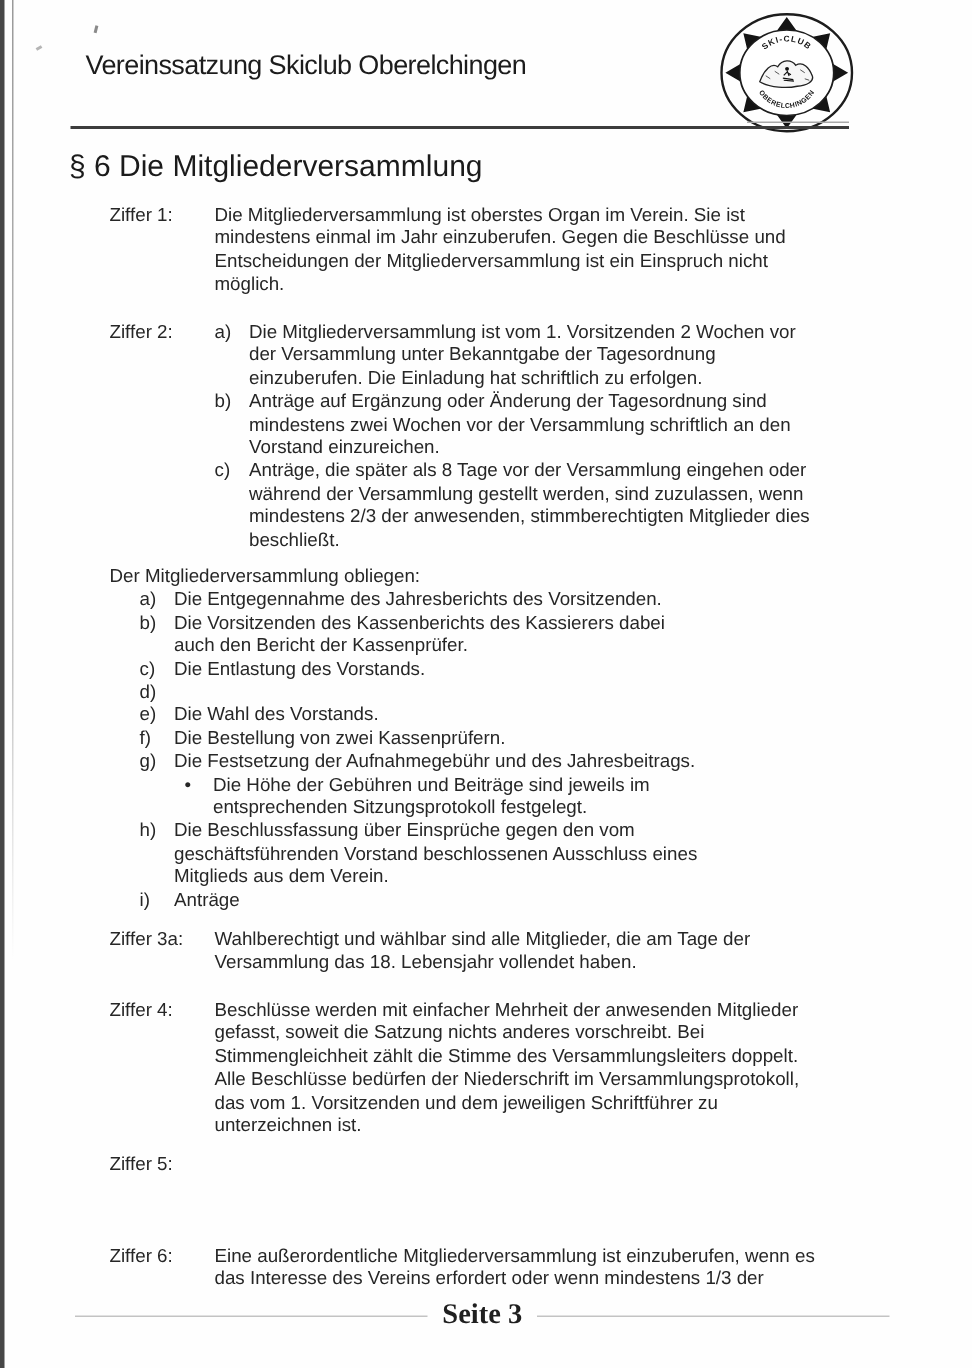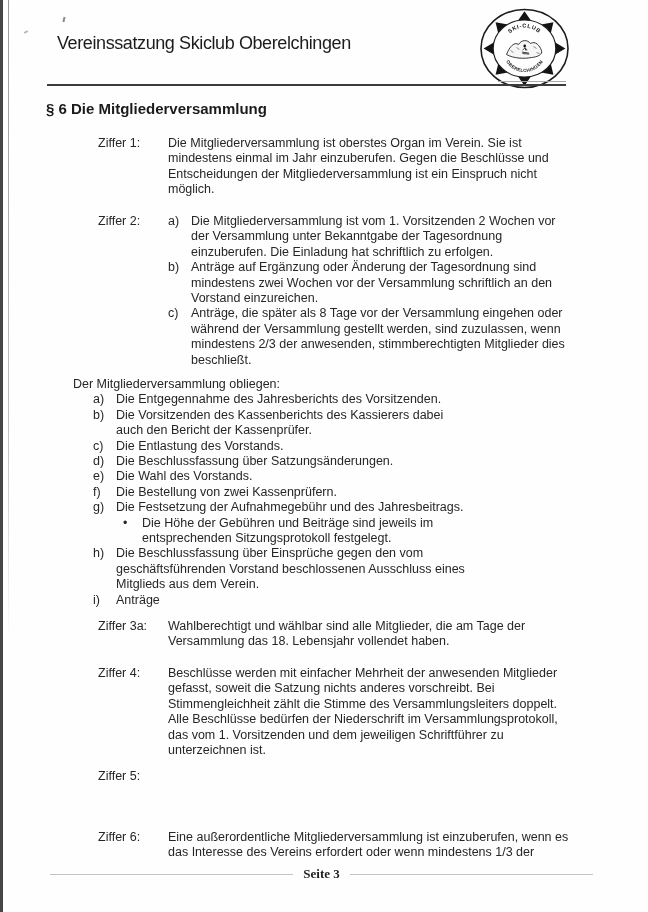--- a/index.html
+++ b/index.html
@@ -13,38 +13,38 @@
     background:linear-gradient(#9a9a9a,#c4c4c4 70%,rgba(200,200,200,0));}
   .speck1{position:absolute;left:63px;top:17px;width:2px;height:5px;background:#8a8a8a;transform:rotate(14deg);}
   .speck2{position:absolute;left:24px;top:31px;width:4px;height:2px;background:#b5b5b5;transform:rotate(-30deg);}
 
   
   .title{position:absolute;left:57px;top:33px;font-size:18px;letter-spacing:-0.4px;color:#1c1c1c;}
   .logo{position:absolute;left:479px;top:8px;width:91px;height:81px;}
   .header-rule{position:absolute;left:47px;top:84px;width:519px;height:2px;background:#3c3c3c;}
   .header-rule-ghost{position:absolute;left:498px;top:81px;width:68px;height:1px;background:#a9a9a9;}
 
-  .section-heading{position:absolute;left:46px;top:100px;font-size:15px;font-weight:bold;color:#1b1b1b;}
+  .section-heading{position:absolute;left:46px;top:100px;font-size:20px;font-weight:normal;color:#1b1b1b;}
 
   
   .block{position:absolute;left:73px;display:flex;font-size:12.5px;line-height:15.4px;}
-  .zlabel{width:70px;flex:none;margin-left:25px;}
+  .zlabel{width:70px;flex:none;}
   .zbody{flex:none;}
   .lines{white-space:pre-line;}
   .li{display:flex;}
   .li .m{width:23px;flex:none;}
   .sublist{margin-left:20px;}
   .bullet-row{display:flex;margin-left:7px;}
   .bullet-row .m{width:19px;flex:none;}
 
   
   .footer{position:absolute;left:50px;top:866px;width:543px;display:flex;align-items:center;}
   .footer .rule{flex:1;height:1px;background:#c3c3c3;}
   .footer .page-num{flex:none;padding:0 10px;font-family:"Liberation Serif","DejaVu Serif",serif;
-    font-weight:bold;font-size:13px;color:#1f1f1f;}
+    font-weight:bold;font-size:19px;color:#1f1f1f;}
 </style>
 </head>
 <body>
 
 <div class="page">
 
   <div class="edge-bar"></div>
   <div class="edge-line"></div>
   <div class="speck1"></div>
   <div class="speck2"></div>
@@ -139,21 +139,20 @@
           <span class="m">b)</span>
           <div class="lines">Die Vorsitzenden des Kassenberichts des Kassierers dabei
 auch den Bericht der Kassenprüfer.</div>
         </div>
         <div class="li">
           <span class="m">c)</span>
           <div class="lines">Die Entlastung des Vorstands.</div>
         </div>
         <div class="li">
           <span class="m">d)</span>
-          <div class="lines">Die Beschlussfassung über Satzungsänderungen.</div>
         </div>
         <div class="li">
           <span class="m">e)</span>
           <div class="lines">Die Wahl des Vorstands.</div>
         </div>
         <div class="li">
           <span class="m">f)</span>
           <div class="lines">Die Bestellung von zwei Kassenprüfern.</div>
         </div>
         <div class="li">

